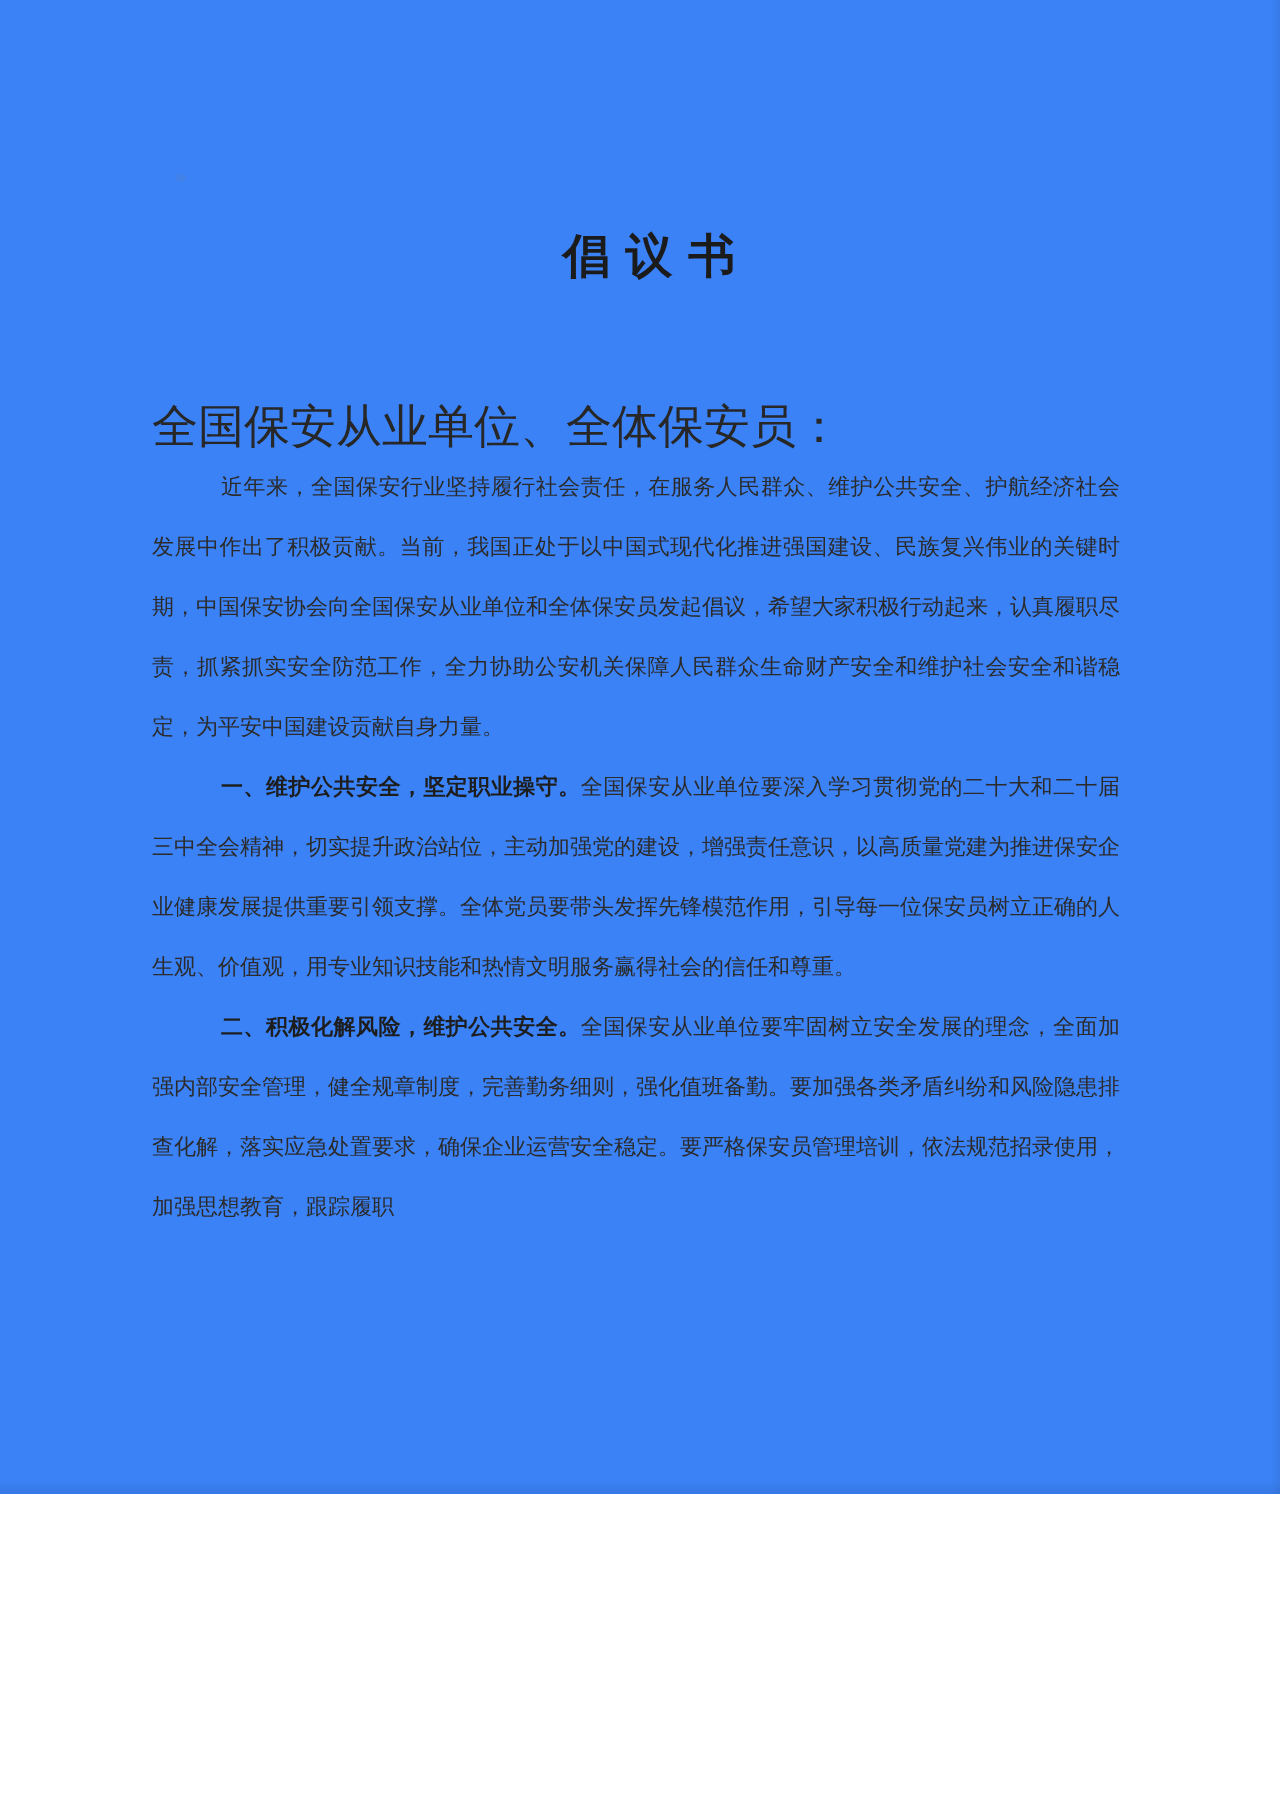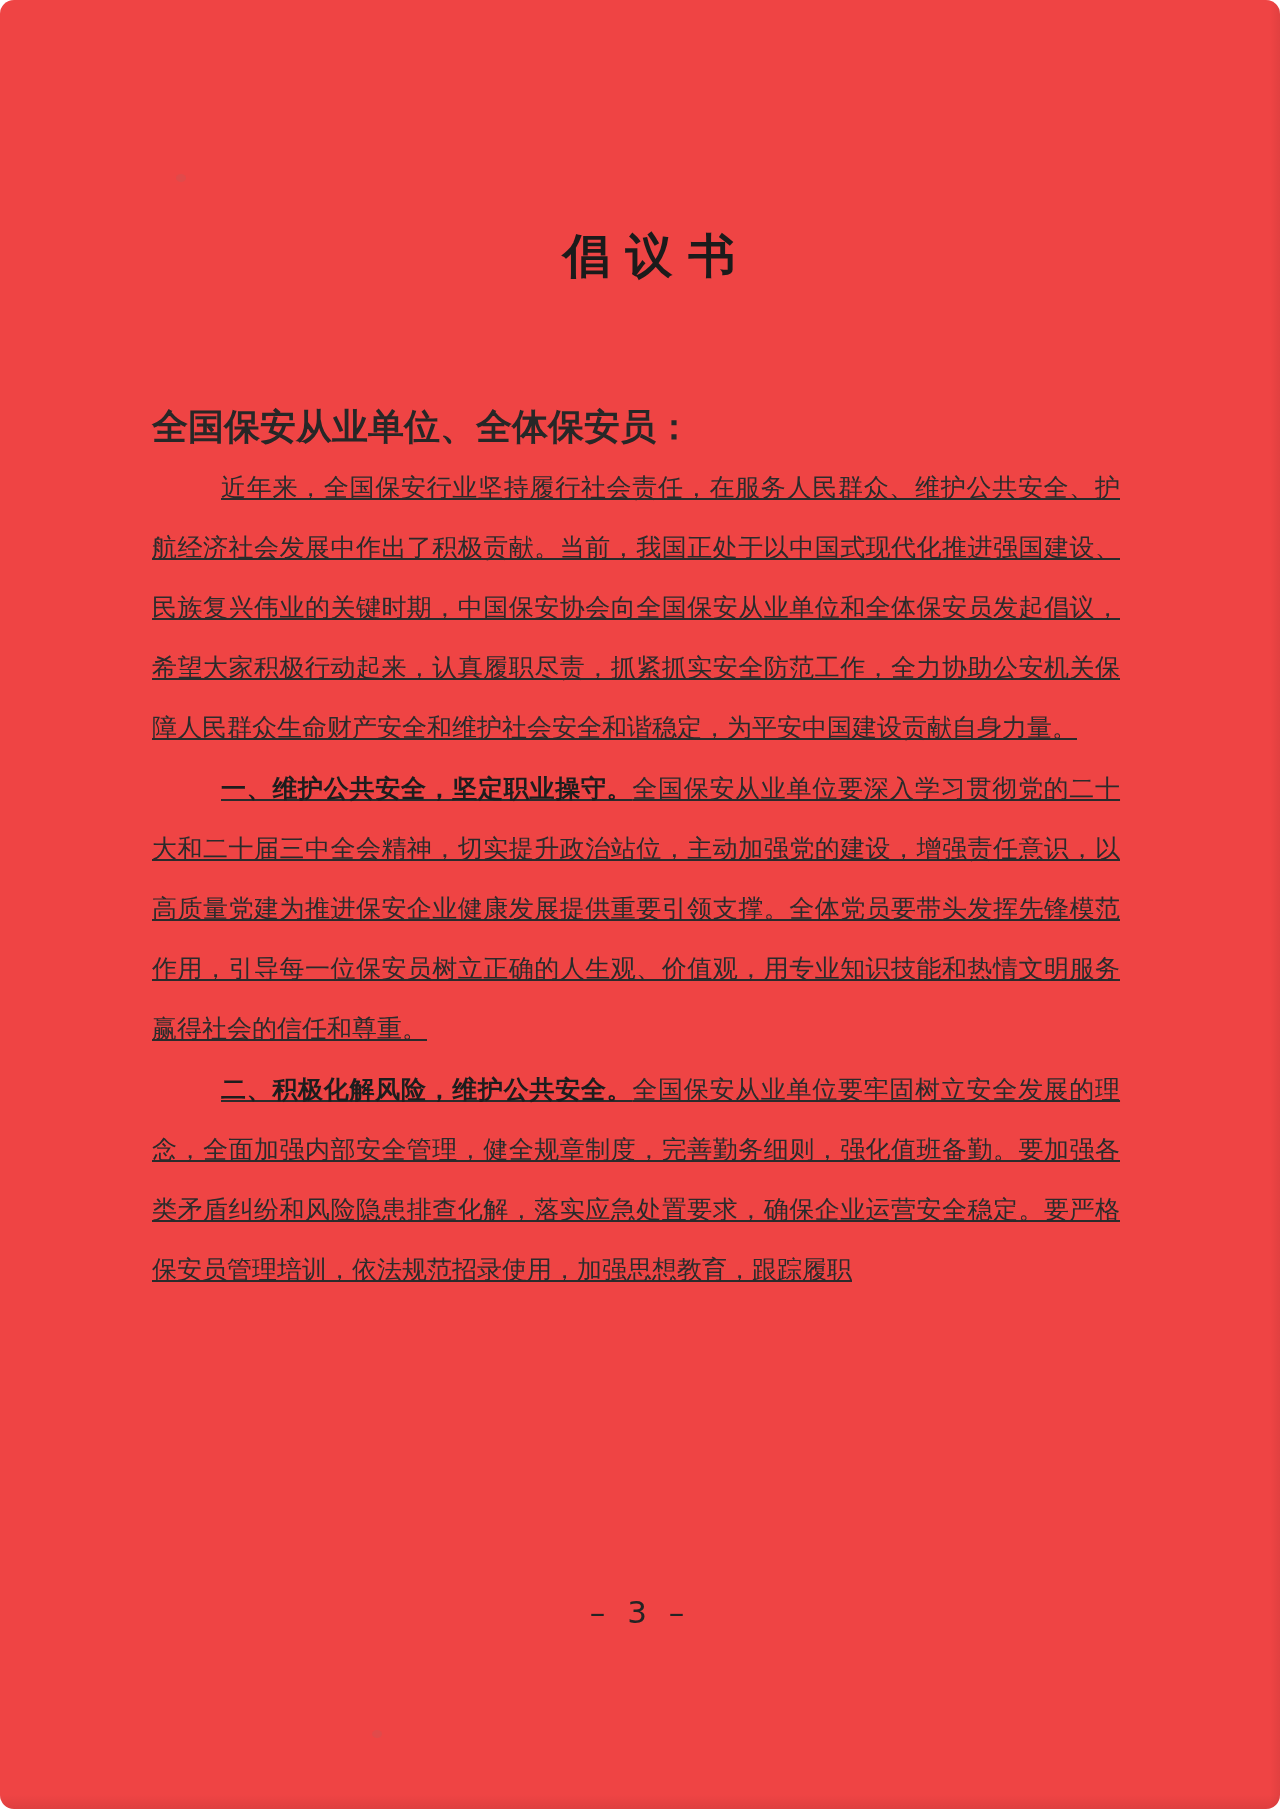--- a/index.html
+++ b/index.html
@@ -3,26 +3,25 @@
 <meta charset="utf-8">
 <style>
   html, body {
     margin: 0;
     padding: 0;
     background: #ffffff;
   }
   .scan-page {
     position: relative;
     width: 1280px;
-    height: 1809px;
-    background: #ef4444;
+    height: 1494px;
+    background: #3b82f6;
     overflow: hidden;
     font-family: "Liberation Serif", "DejaVu Serif", serif;
     color: #272727;
-    border-radius: 14px;
   }
   
   .scan-edge-right {
     position: absolute;
     top: 0; right: 0;
     width: 10px; height: 100%;
     background: linear-gradient(to right, rgba(0,0,0,0), rgba(0,0,0,0.06));
   }
   .scan-edge-bottom {
     position: absolute;
@@ -50,34 +49,32 @@
     text-align: center;
     font-size: 47px;
     line-height: 52px;
     font-weight: bold;
     letter-spacing: 2px;
     color: #1b1b1b;
     transform: translateX(14px);
   }
   .salutation {
     margin: 115px 0 0 0;
-    font-size: 36px;
+    font-size: 46px;
     line-height: 60px;
     letter-spacing: 0;
-    font-weight: bold;
   }
   .para {
     margin: 0;
-    font-size: 25px;
+    font-size: 22px;
     line-height: 60px;
     text-indent: 69px;
     text-align: justify;
     word-break: break-all;
     color: #2b2b2b;
-    text-decoration: underline;
   }
   .para .lead {
     font-family: "Liberation Sans", "DejaVu Sans", sans-serif;
     font-weight: 700;
     color: #1d1d1d;
   }
   .page-number {
     position: absolute;
     left: 0;
     top: 1594px;

